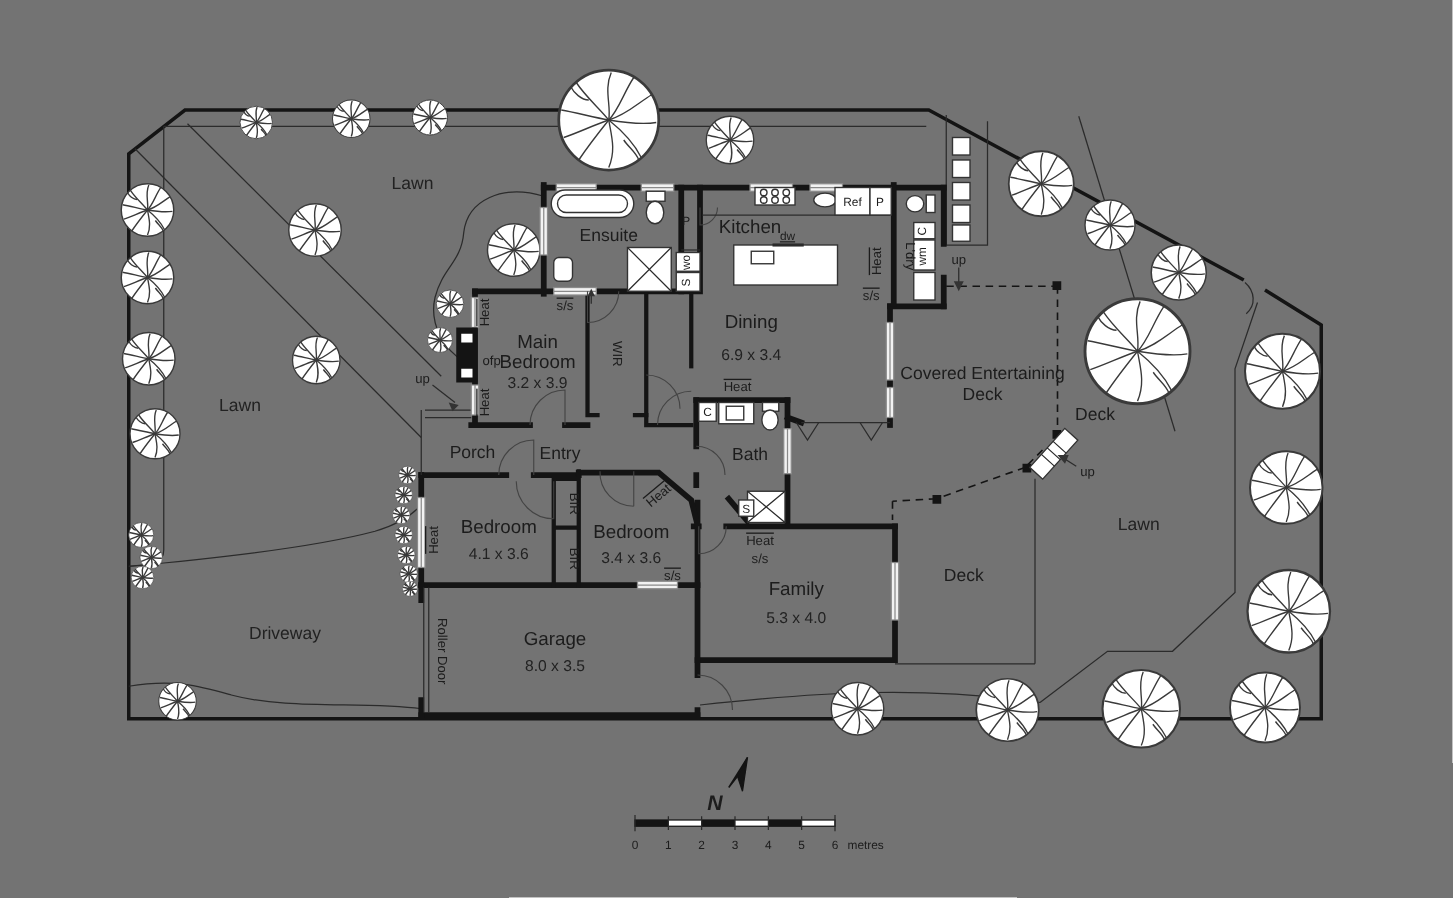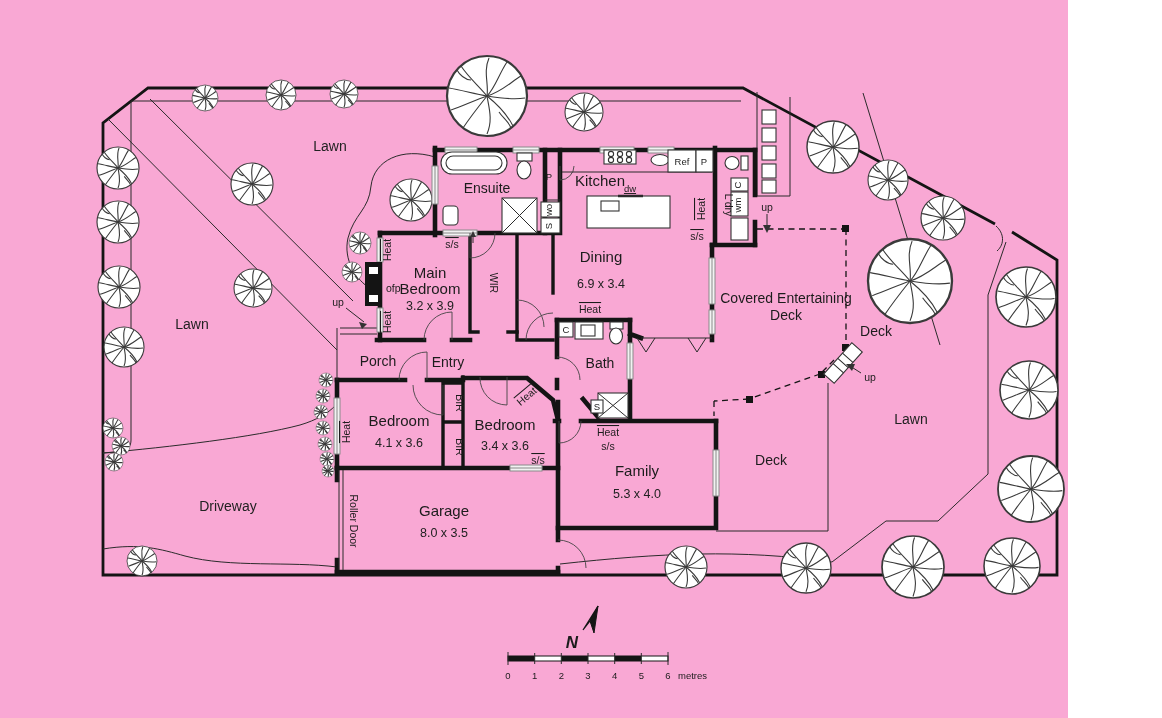--- a/index.html
+++ b/index.html
@@ -1,16 +1,16 @@
 <!DOCTYPE html>
 <html><head>
 <meta charset="utf-8">
 <style>
   html,body{margin:0;padding:0;background:#fff;}
-  .page{width:1068px;height:718px;position:relative;background:#f9a8d4;overflow:hidden;}
+  .page{width:1162px;height:718px;position:relative;background:#737373;overflow:hidden;}
   svg{display:block;}
   text{font-family:"Liberation Sans","DejaVu Sans",sans-serif;fill:#1c1c1c;}
   .room{font-size:15px;}
   .room2{font-size:14px;}
   .dims{font-size:12.5px;fill:#222;}
   .lawn{font-size:14px;fill:#222;}
   .small{font-size:10.5px;}
   .tiny{font-size:9.5px;}
   .ov{text-decoration:overline;}
   .mid{text-anchor:middle;}

